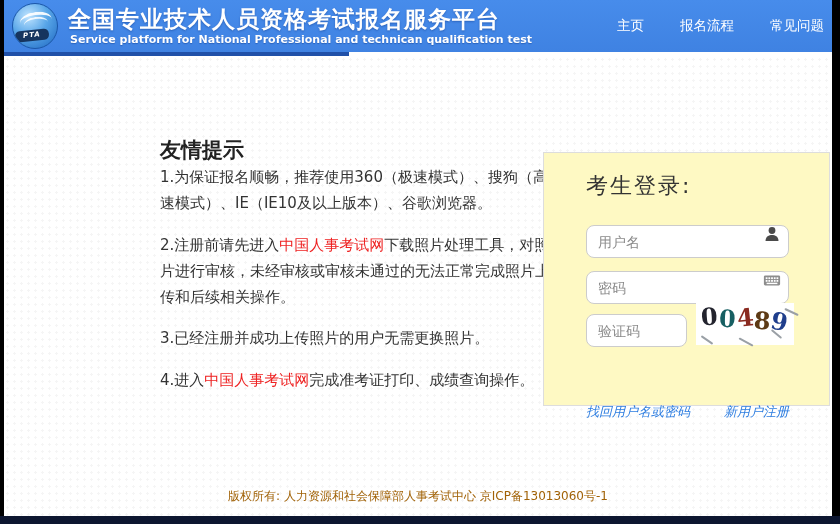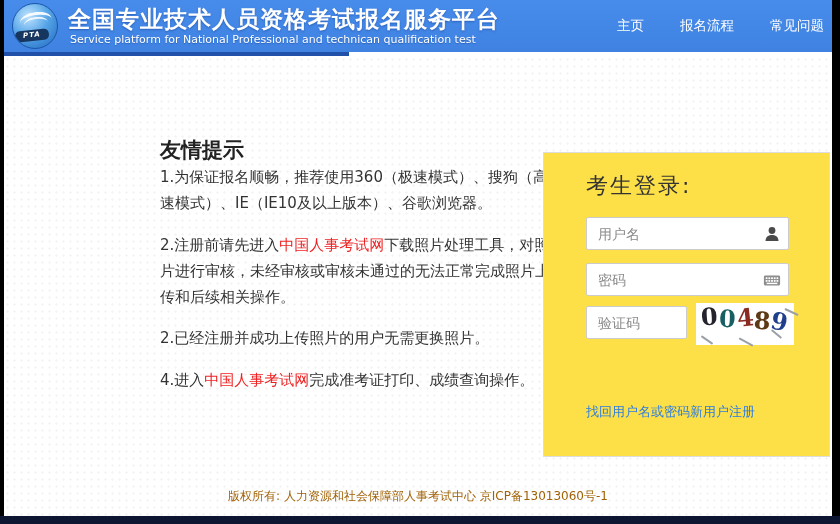--- a/index.html
+++ b/index.html
@@ -19,44 +19,44 @@
     border:1px solid #1b57a8; position:relative; overflow:hidden; }
   .logo-wing { position:absolute; left:7px; top:8px; width:32px; height:18px;
     border-top:3px solid rgba(255,255,255,.92); border-radius:50%; transform:rotate(-8deg); }
   .logo-wing2 { position:absolute; left:11px; top:13px; width:24px; height:13px;
     border-top:2px solid rgba(255,255,255,.85); border-radius:50%; transform:rotate(-8deg); }
   .logo-banner { position:absolute; left:2px; top:26px; width:34px; height:11px; background:#16355f;
     border-radius:5px; transform:rotate(-6deg); color:#fff; font-size:7px; font-style:italic;
     font-weight:bold; text-align:center; line-height:11px; letter-spacing:1px; }
   .title-zh { position:absolute; left:64px; top:4px; color:#fff; font-size:23px; font-weight:bold;
     letter-spacing:1px; text-shadow:0 1px 2px rgba(10,50,130,.45); white-space:nowrap;text-align:right; }
-  .title-en { position:absolute; left:66px; top:33px; color:#fff; font-size:11px; font-weight:normal;
+  .title-en { position:absolute; left:66px; top:33px; color:#fff; font-size:11px; font-weight:bold;
     text-shadow:0 1px 1px rgba(10,50,130,.4); white-space:nowrap; }
   .nav { position:absolute; right:8px; top:0; height:52px; display:flex; align-items:center; gap:36px; }
   .nav a { color:#fff; font-size:13.5px; text-decoration:none; cursor:pointer; }
 
   
   .main { position:absolute; left:0; top:56px; right:0; bottom:0; }
   .main::before { content:""; position:absolute; inset:0;
     background-image:radial-gradient(#ededed 1px, transparent 1.2px);
     background-size:7px 7px; opacity:.55; }
 
   .tips { position:absolute; left:156px; top:80px; width:392px; z-index:1; }
   .tips h2 { font-size:21px; color:#222; font-weight:bold; }
   .tips p { font-size:15px; color:#333; line-height:1.75; margin-bottom:15px; }
   .red-link { color:#ee2222; cursor:pointer; }
 
   
-  .panel { position:absolute; left:539px; top:96px; width:287px; height:305px;
-    background:#fde047; border:1px solid #ddd; z-index:1; }
+  .panel { position:absolute; left:539px; top:96px; width:287px; height:254px;
+    background:#fef9c3; border:1px solid #ddd; z-index:1; }
   .panel-title { position:absolute; left:42px; top:18px; font-size:22px; color:#333; letter-spacing:2px; }
   .input-wrap { position:absolute; left:42px; width:203px; height:33px; }
-  .input-wrap input { width:100%; height:100%; border:1px solid #ccc; border-radius:2px;
+  .input-wrap input { width:100%; height:100%; border:1px solid #ccc; border-radius:8px;
     padding:0 30px 0 11px; font-size:14px; color:#333; outline:none; background:#fff;
-    font-family:"DejaVu Sans", sans-serif; }
+    font-family:"DejaVu Sans", sans-serif;margin-top:8px; }
   .input-wrap input::placeholder { color:#8a8a8a; opacity:1; }
   .wrap-user { top:64px; } .wrap-pass { top:110px; }
   .wrap-captcha { top:153px; width:101px; }
   .wrap-captcha input { padding-right:8px; }
   .field-icon { position:absolute; right:8px; top:50%; transform:translateY(-50%); width:18px; height:18px; }
 
   .captcha-box { position:absolute; left:152px; top:150px; width:98px; height:42px;
     display:flex; align-items:flex-start; justify-content:center; gap:1px; background:#fff; cursor:pointer; }
   .captcha-box span { font-family:"DejaVu Serif", serif; font-weight:bold; font-size:24px; line-height:1.2; }
   .cd0 { color:#23242e; transform:rotate(-4deg); }
@@ -67,21 +67,21 @@
   .noise { position:absolute; background:#9aa0a6; height:2px; border-radius:1px; }
   .n1 { width:14px; left:4px; top:36px; transform:rotate(35deg); }
   .n2 { width:16px; left:42px; top:38px; transform:rotate(28deg); }
   .n3 { width:13px; left:74px; top:30px; transform:rotate(40deg); }
   .n4 { width:15px; left:88px; top:8px; transform:rotate(25deg); }
 
   .login-btn { position:absolute; left:42px; top:212px; width:203px; height:32px;
     background:#2e8ce6; border:none; border-radius:4px; color:#fff; font-size:16px;
     letter-spacing:6px; cursor:pointer; font-family:"DejaVu Sans", sans-serif; text-indent:6px; }
   .panel-links { position:absolute; left:42px; top:250px; width:203px;
-    display:flex; justify-content:flex-start; }
+    display:flex; justify-content:space-between;font-style:italic; }
   .panel-links a { color:#2d7de0; font-size:13px; text-decoration:none; cursor:pointer; white-space:nowrap; }
 
   .footer { position:absolute; left:0; bottom:11px; width:100%; text-align:center;
     font-size:12px; color:#a16207; z-index:1; }
 </style>
 </head>
 <body>
 
 <div class="page">
 
@@ -102,21 +102,21 @@
     </div>
   </div>
   <div class="header-seam"></div>
 
   <div class="main">
 
     <div class="tips">
       <h2>友情提示</h2>
       <p><span>1.为保证报名顺畅，推荐使用360（极速模式）、搜狗（高速模式）、IE（IE10及以上版本）、谷歌浏览器。</span><span class="red-link"></span><span></span></p>
       <p><span>2.注册前请先进入</span><span class="red-link">中国人事考试网</span><span>下载照片处理工具，对照片进行审核，未经审核或审核未通过的无法正常完成照片上传和后续相关操作。</span></p>
-      <p><span>2.已经注册并成功上传照片的用户无需更换照片。</span><span class="red-link"></span><span></span></p>
+      <p><span>3.已经注册并成功上传照片的用户无需更换照片。</span><span class="red-link"></span><span></span></p>
       <p><span>4.进入</span><span class="red-link">中国人事考试网</span><span>完成准考证打印、成绩查询操作。</span></p>
     </div>
 
     <div class="panel">
       <div class="panel-title">考生登录:</div>
 
       <div class="input-wrap wrap-user">
         <input type="text" placeholder="用户名" style="">
         <svg class="field-icon" viewBox="0 0 18 18">
           <circle cx="9" cy="5.5" r="3.4" fill="#4a4a4a"></circle>

